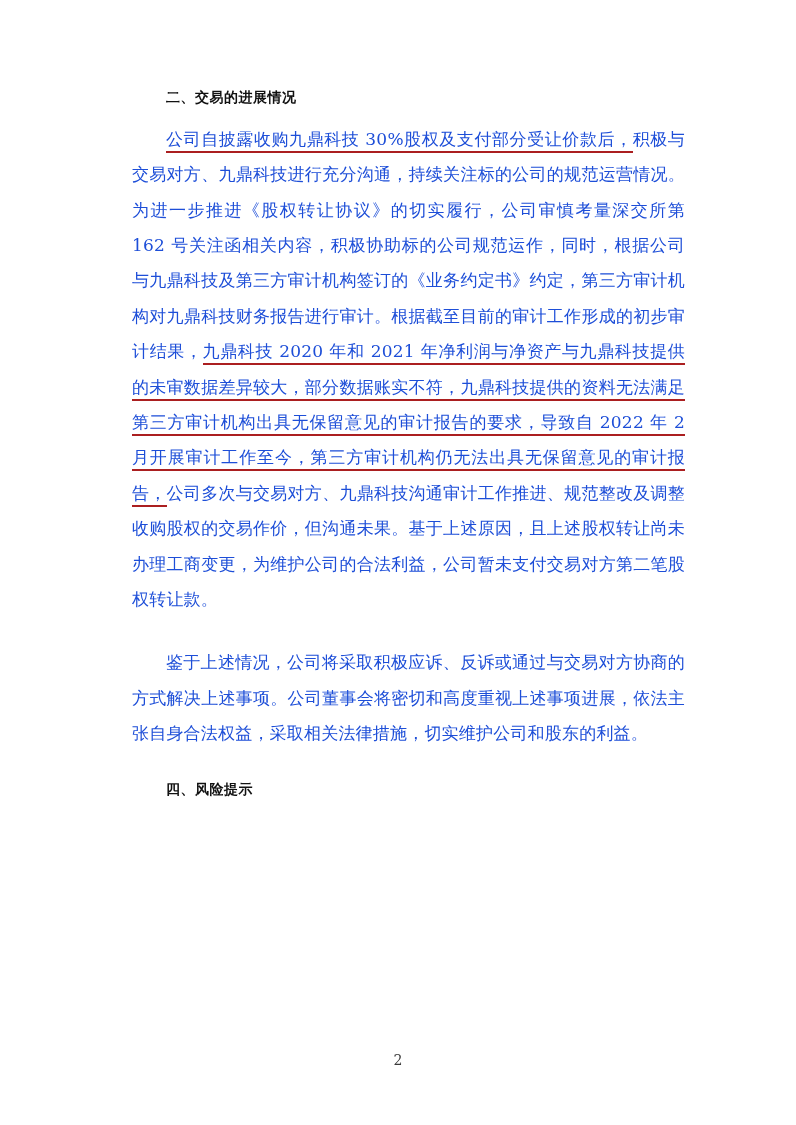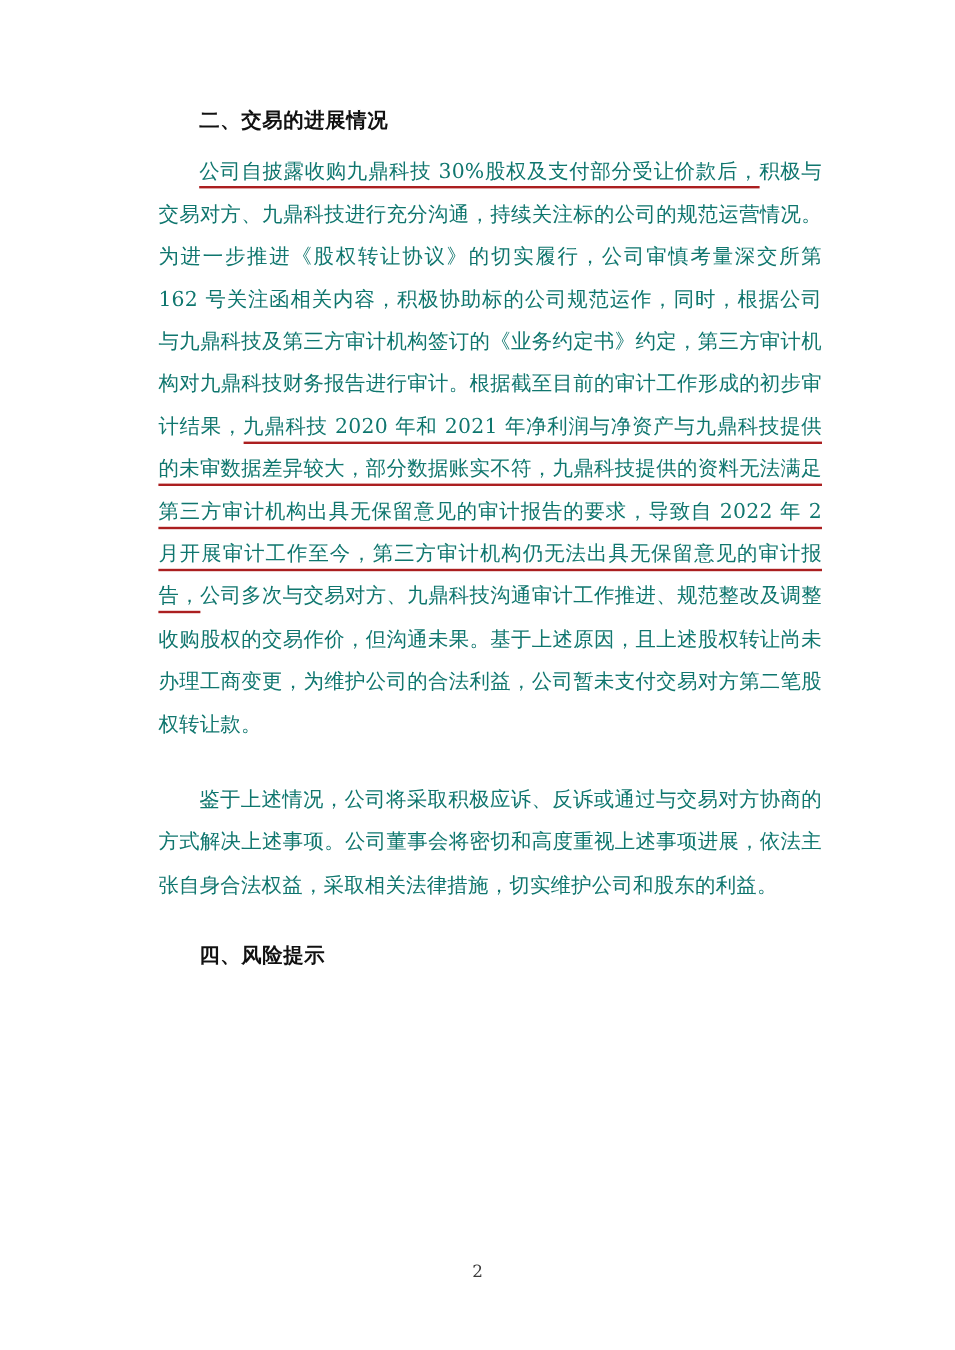--- a/index.html
+++ b/index.html
@@ -25,38 +25,38 @@
   }
 
   .content {
     position: absolute;
     left: 132px;
     top: 88px;
     width: 553px;
   }
 
   .heading {
-    font-size: 17px;
+    font-size: 14px;
     font-weight: bold;
     letter-spacing: 0.5px;
     margin: 0 0 12px 0;
     padding-left: 34px;
     line-height: 1.55;
     color: #111111;
-    font-family: Liberation Serif, serif;
+    font-family: Liberation Mono, monospace;
   }
 
   p.para {
     margin: 0 0 4px 0;
     font-size: 17px;
     line-height: 35.4px;
     text-align: justify;
     text-justify: inter-ideograph;
     text-indent: 34px;
-    color: #0f766e;
+    color: #1d4ed8;
     letter-spacing: 0.2px;
   }
 
   
   .ul {
     border-bottom: 2.2px solid #ab1f20;
     padding-bottom: 2px;
     box-decoration-break: clone;
     -webkit-box-decoration-break: clone;
   }

